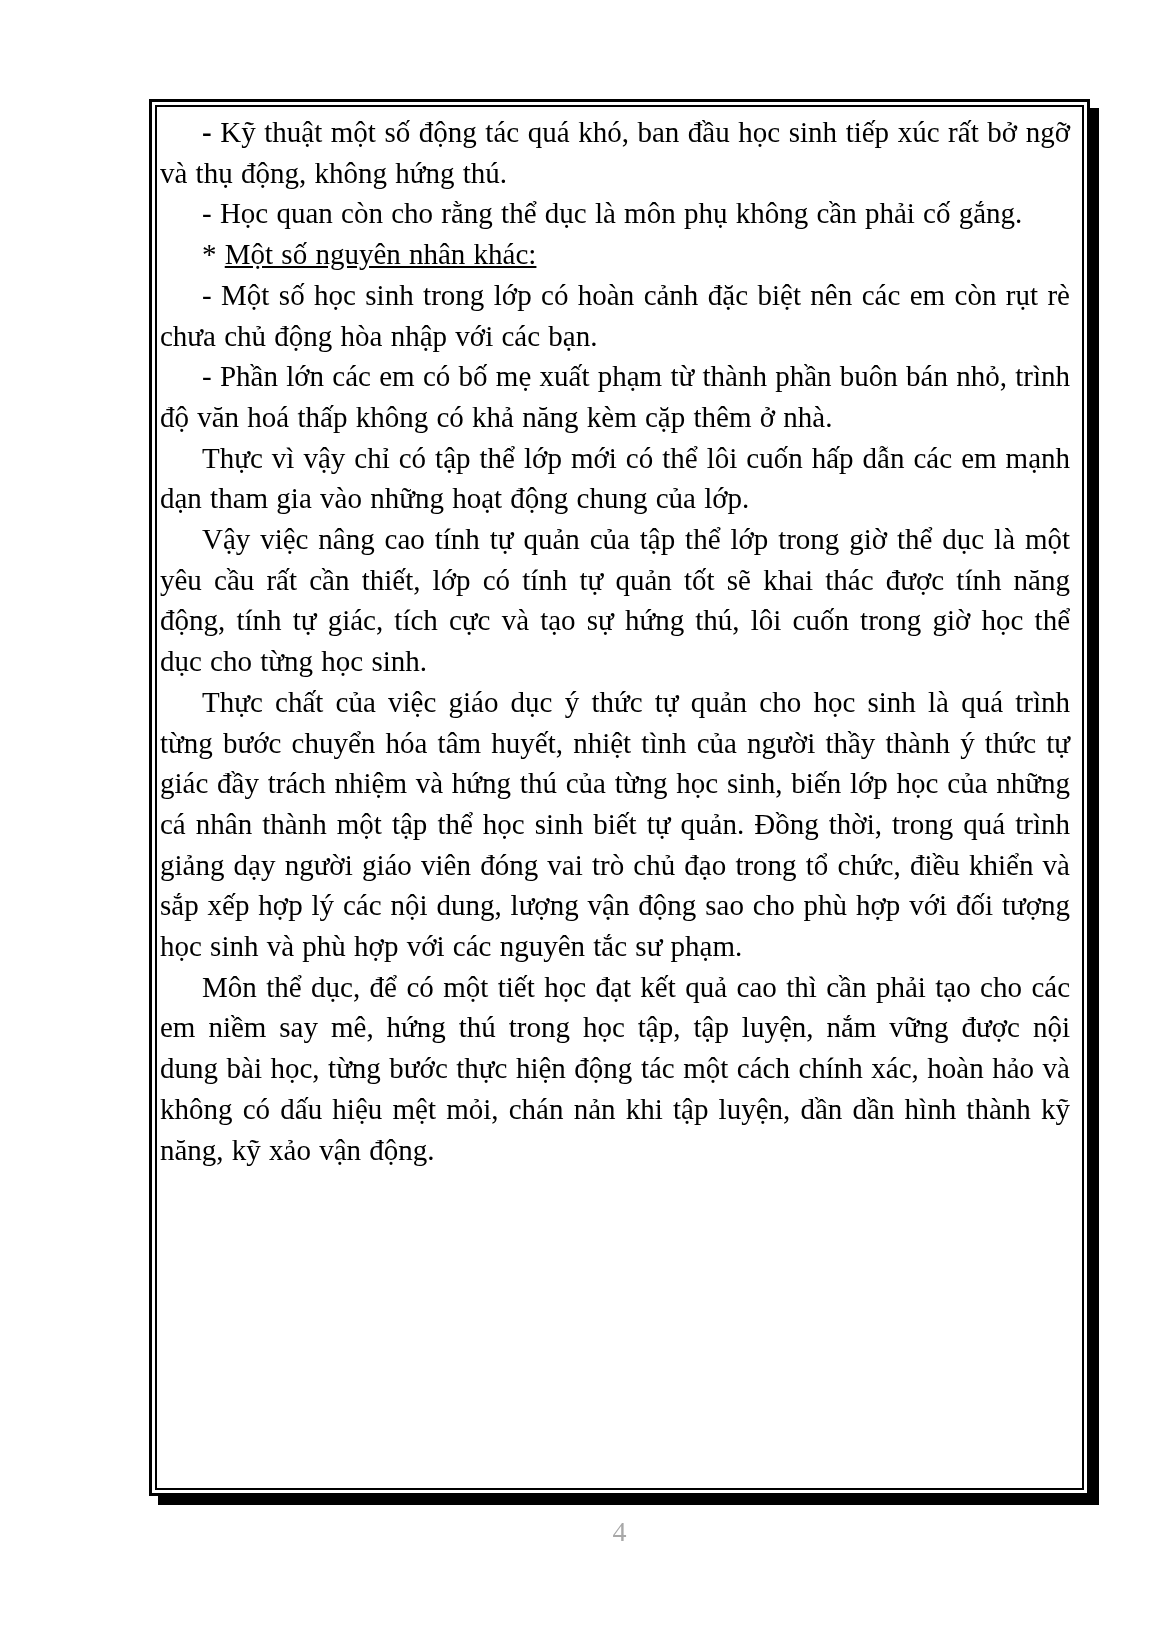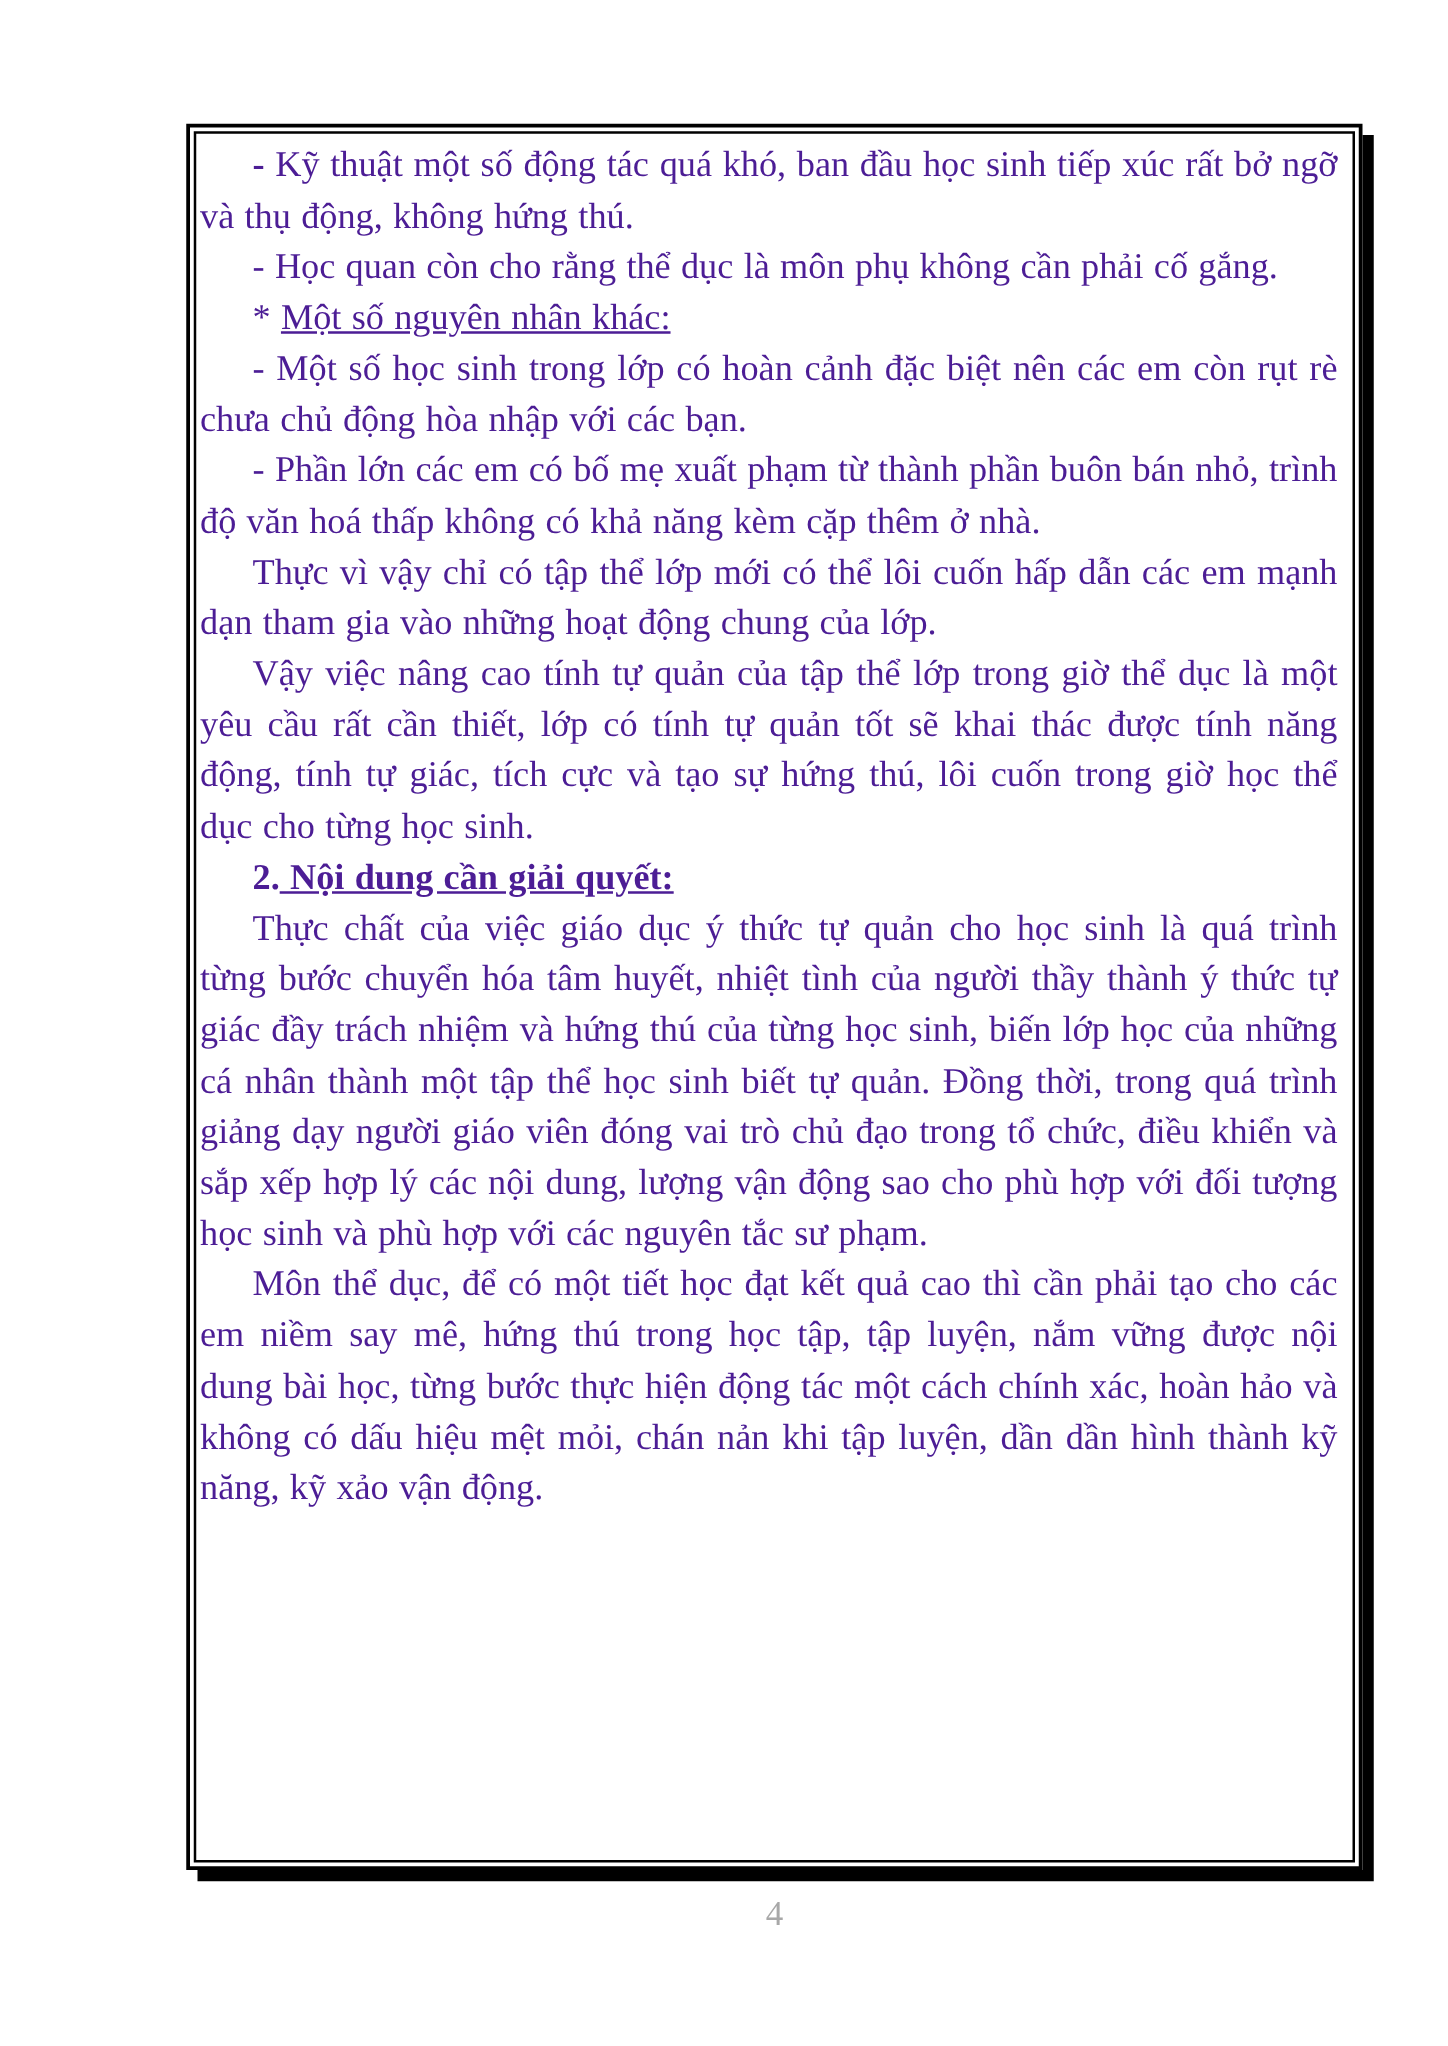--- a/index.html
+++ b/index.html
@@ -36,21 +36,21 @@
   }
   .doc-body {
     width: 100%;
   }
   .para {
     margin: 0;
     text-indent: 42px;
     text-align: justify;
     font-size: 29px;
     line-height: 40.7px;
-    color: #4c1d95;
+    color: #000000;
     word-spacing: 1px;
   }
   .seg-plain { font-weight: normal; text-decoration: none; }
   .seg-bold { font-weight: bold; text-decoration: none; }
   .seg-underline { font-weight: normal; text-decoration: underline; }
   .seg-bold-underline { font-weight: bold; text-decoration: underline; }
   .page-number {
     position: absolute;
     left: 149px;
     top: 1516px;
@@ -68,20 +68,19 @@
   <div class="frame-outer">
     <div class="frame-inner">
       <div class="doc-body" id="doc-body">
           <p class="para"><span class="seg-bold">- </span><span class="seg-plain">Kỹ thuật một số động tác quá khó, ban đầu học sinh tiếp xúc rất bở ngỡ và thụ động, không hứng thú.</span></p>
           <p class="para"><span class="seg-plain">- Học quan còn cho rằng thể dục là môn phụ không cần phải cố gắng.</span></p>
           <p class="para"><span class="seg-plain">* </span><span class="seg-underline">Một số nguyên nhân khác:</span></p>
           <p class="para"><span class="seg-plain">- Một số học sinh trong lớp có hoàn cảnh đặc biệt nên các em còn rụt rè chưa chủ động hòa nhập với các bạn.</span></p>
           <p class="para"><span class="seg-plain">- Phần lớn các em có bố mẹ xuất phạm từ thành phần buôn bán nhỏ, trình độ văn hoá thấp không có khả năng kèm cặp thêm ở nhà.</span></p>
           <p class="para"><span class="seg-plain">Thực vì vậy chỉ có tập thể lớp mới có thể lôi cuốn hấp dẫn các em mạnh dạn tham gia vào những hoạt động chung của lớp.</span></p>
           <p class="para"><span class="seg-plain">Vậy việc nâng cao tính tự quản của tập thể lớp trong giờ thể dục là một yêu cầu rất cần thiết, lớp có tính tự quản tốt sẽ khai thác được tính năng động, tính tự giác, tích cực và tạo sự hứng thú, lôi cuốn trong giờ học thể dục cho từng học sinh.</span></p>
-          <p class="para"><span class="seg-bold">2.</span><span class="seg-bold-underline"> Nội dung cần giải quyết:</span></p>
           <p class="para"><span class="seg-plain">Thực chất của việc giáo dục ý thức tự quản cho học sinh là quá trình từng bước chuyển hóa tâm huyết, nhiệt tình của người thầy thành ý thức tự giác đầy trách nhiệm và hứng thú của từng học sinh, biến lớp học của những cá nhân thành một tập thể học sinh biết tự quản. Đồng thời, trong quá trình giảng dạy người giáo viên đóng vai trò chủ đạo trong tổ chức, điều khiển và sắp xếp hợp lý các nội dung, lượng vận động sao cho phù hợp với đối tượng học sinh và phù hợp với các nguyên tắc sư phạm.</span></p>
           <p class="para"><span class="seg-plain">Môn thể dục, để có một tiết học đạt kết quả cao thì cần phải tạo cho các em niềm say mê, hứng thú trong học tập, tập luyện, nắm vững được nội dung bài học, từng bước thực hiện động tác một cách chính xác, hoàn hảo và không có dấu hiệu mệt mỏi, chán nản khi tập luyện, dần dần hình thành kỹ năng, kỹ xảo vận động.</span></p>
         </div>
     </div>
   </div>
   <div class="page-number">4</div>
 </div>
 
 </body></html>

